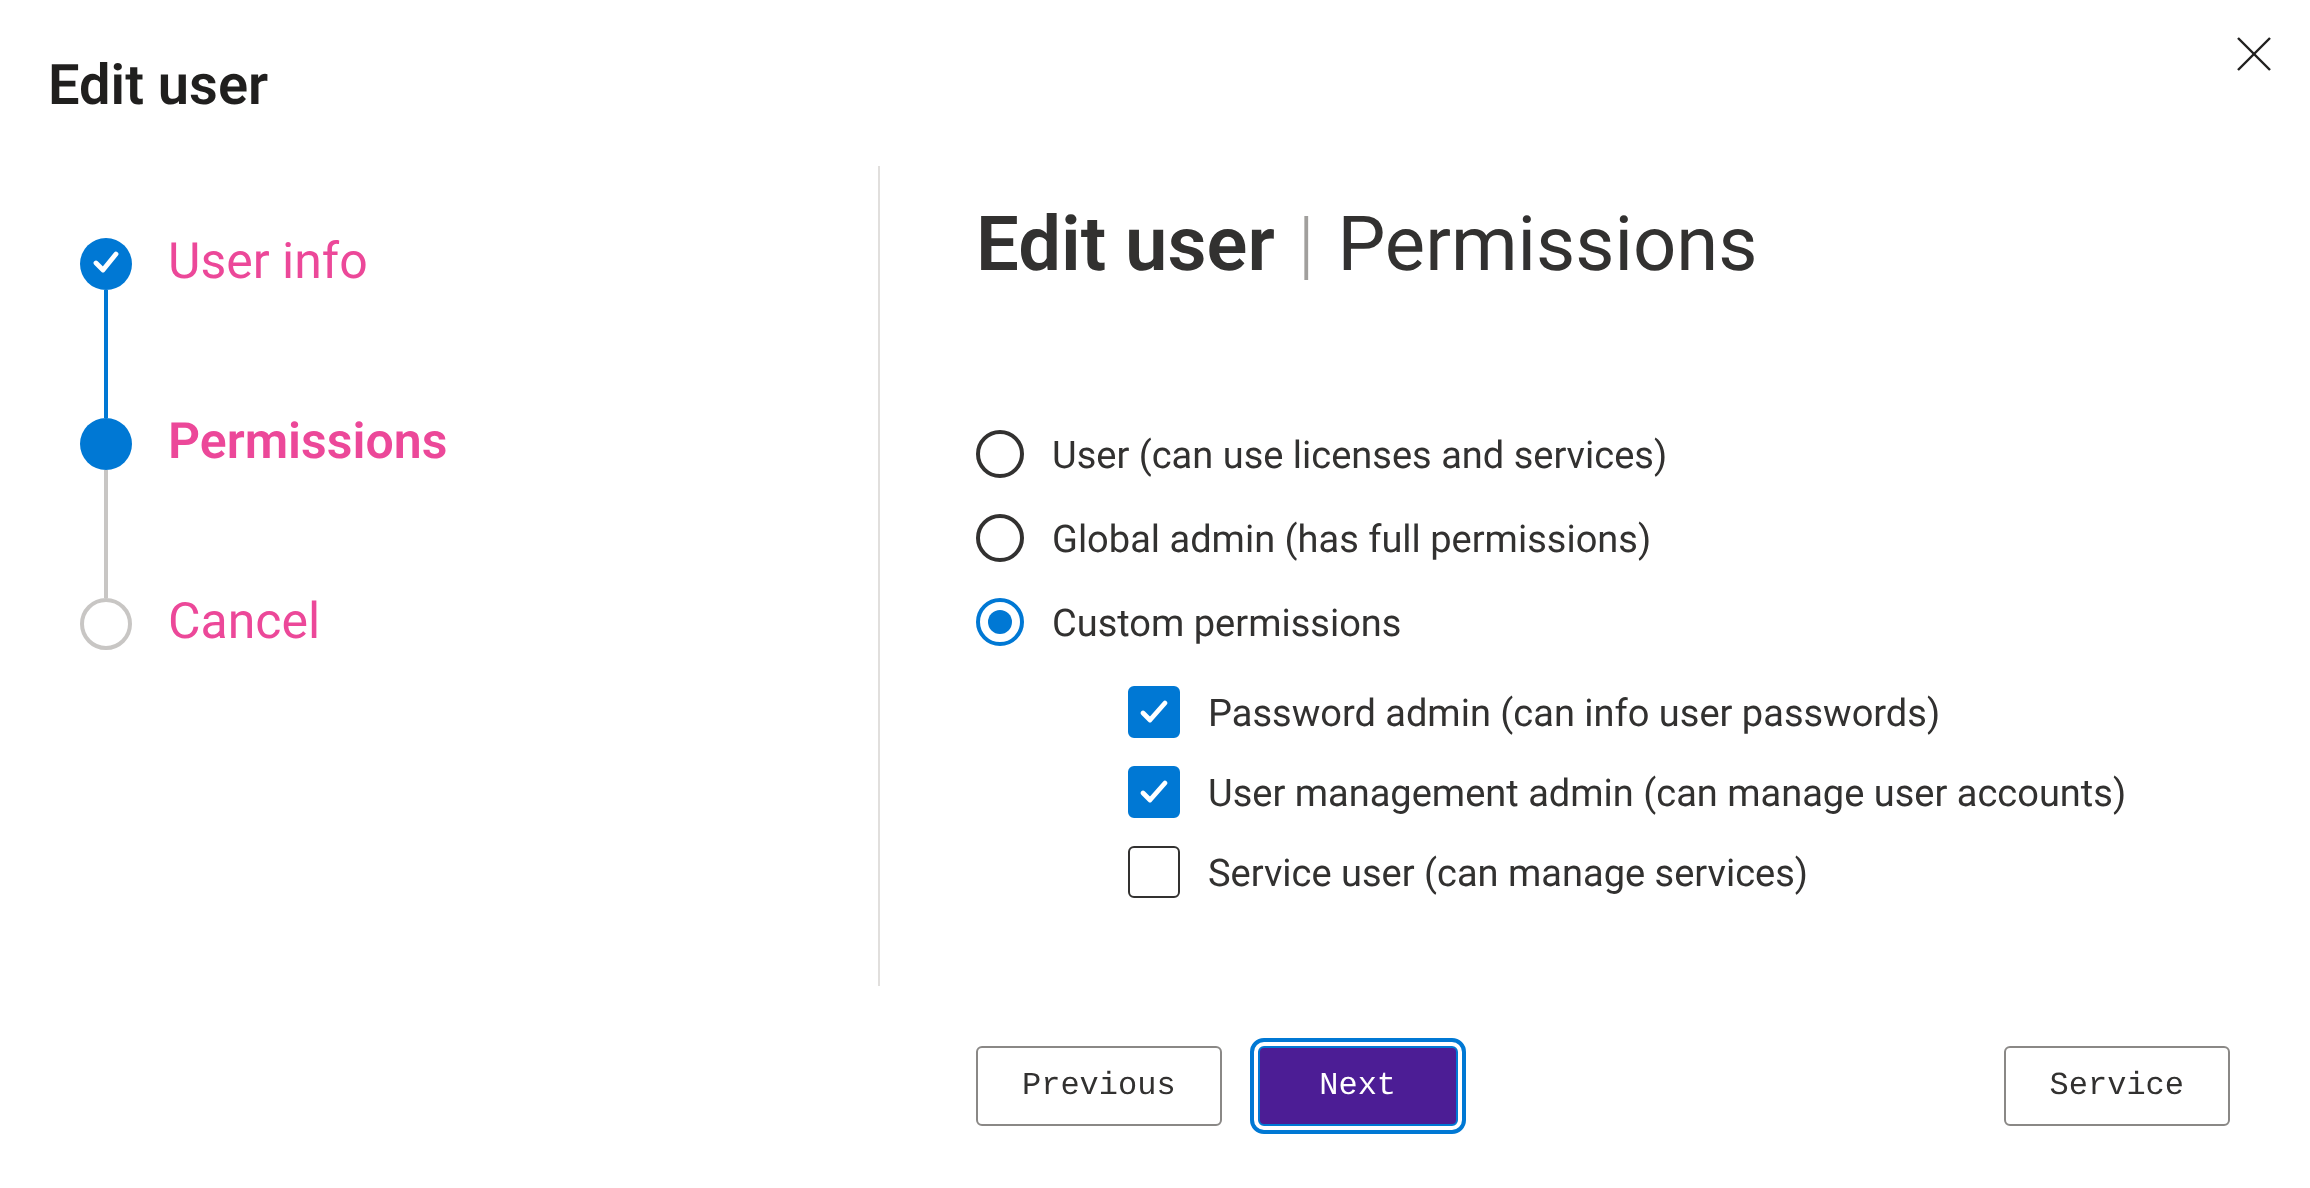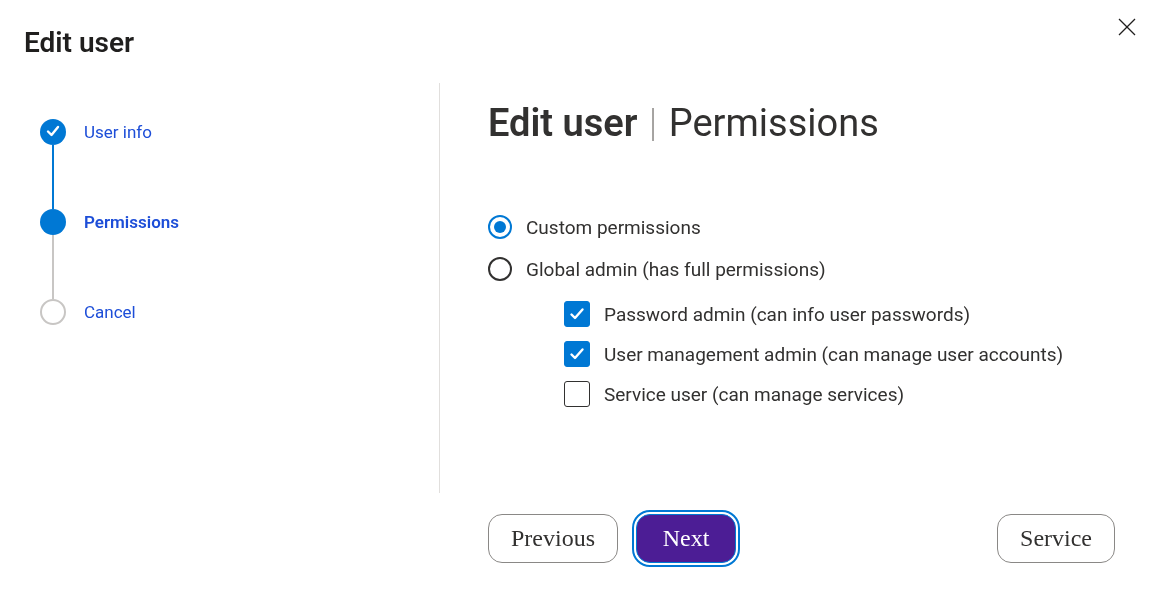--- a/index.html
+++ b/index.html
@@ -80,22 +80,22 @@
       background: #ffffff;
     }
     .step.completed .step-indicator { background: #0078d4; }
     .step.completed .step-indicator svg { stroke: #ffffff; }
     .step.active .step-indicator { background: #0078d4; }
     .step.upcoming .step-indicator {
       border: 2px solid #c8c6c4;
       background: #ffffff;
     }
     .step-label {
-      font-size: 17px;
-      color: #1d4ed8;
+      font-size: 25px;
+      color: #ec4899;
       line-height: 26px;
     }
     .step.active .step-label { font-weight: 600; }
     
     .content {
       flex: 1;
       padding: 18px 20px 0 48px;
       display: flex;
       flex-direction: column;
     }
@@ -163,24 +163,24 @@
     .check-label { font-size: 19px; color: #323130; }
     
     .footer {
       margin-top: auto;
       display: flex;
       align-items: center;
       gap: 18px;
       padding-top: 30px;
     }
     .btn {
-      font-family: Liberation Serif, serif;
-      font-size: 24px;
+      font-family: Liberation Mono, monospace;
+      font-size: 16px;
       padding: 10px 22px;
-      border-radius: 14px;
+      border-radius: 3px;
       cursor: pointer;
       min-width: 100px;
     }
     .btn.secondary {
       background: #ffffff;
       color: #323130;
       border: 1px solid #8a8886;
     }
     .btn.primary {
       background: #4c1d95;
@@ -236,33 +236,39 @@
 
     <div class="content">
       <h2 class="content-title">
         <span class="strong">Edit user</span>
         <span class="divider">|</span>
         <span>Permissions</span>
       </h2>
 
       <div class="options">
 
+        <label class="radio-row">
+          <span class="radio-outer">
+              <span class="radio-inner"></span>
+            </span>
+          <span class="radio-label">User (can use licenses and services)</span>
+        </label>
+
+        <label class="radio-row">
+          <span class="radio-outer">
+              <span class="radio-inner"></span>
+            </span>
+          <span class="radio-label">Global admin (has full permissions)</span>
+        </label>
 
         <label class="radio-row selected">
           <span class="radio-outer">
               <span class="radio-inner"></span>
             </span>
           <span class="radio-label">Custom permissions</span>
-        </label>
-
-        <label class="radio-row">
-          <span class="radio-outer">
-              <span class="radio-inner"></span>
-            </span>
-          <span class="radio-label">Global admin (has full permissions)</span>
         </label>
 
         <div class="sub-options">
           <label class="check-row checked">
             <span class="checkbox">
               <svg width="16" height="16" viewBox="0 0 16 16" fill="none" stroke="#ffffff" stroke-width="2.4" stroke-linecap="round" stroke-linejoin="round">
                 <polyline points="2.5,8.5 6,12 13.5,3.5"></polyline>
               </svg>
             </span>
             <span class="check-label">Password admin (can info user passwords)</span>

